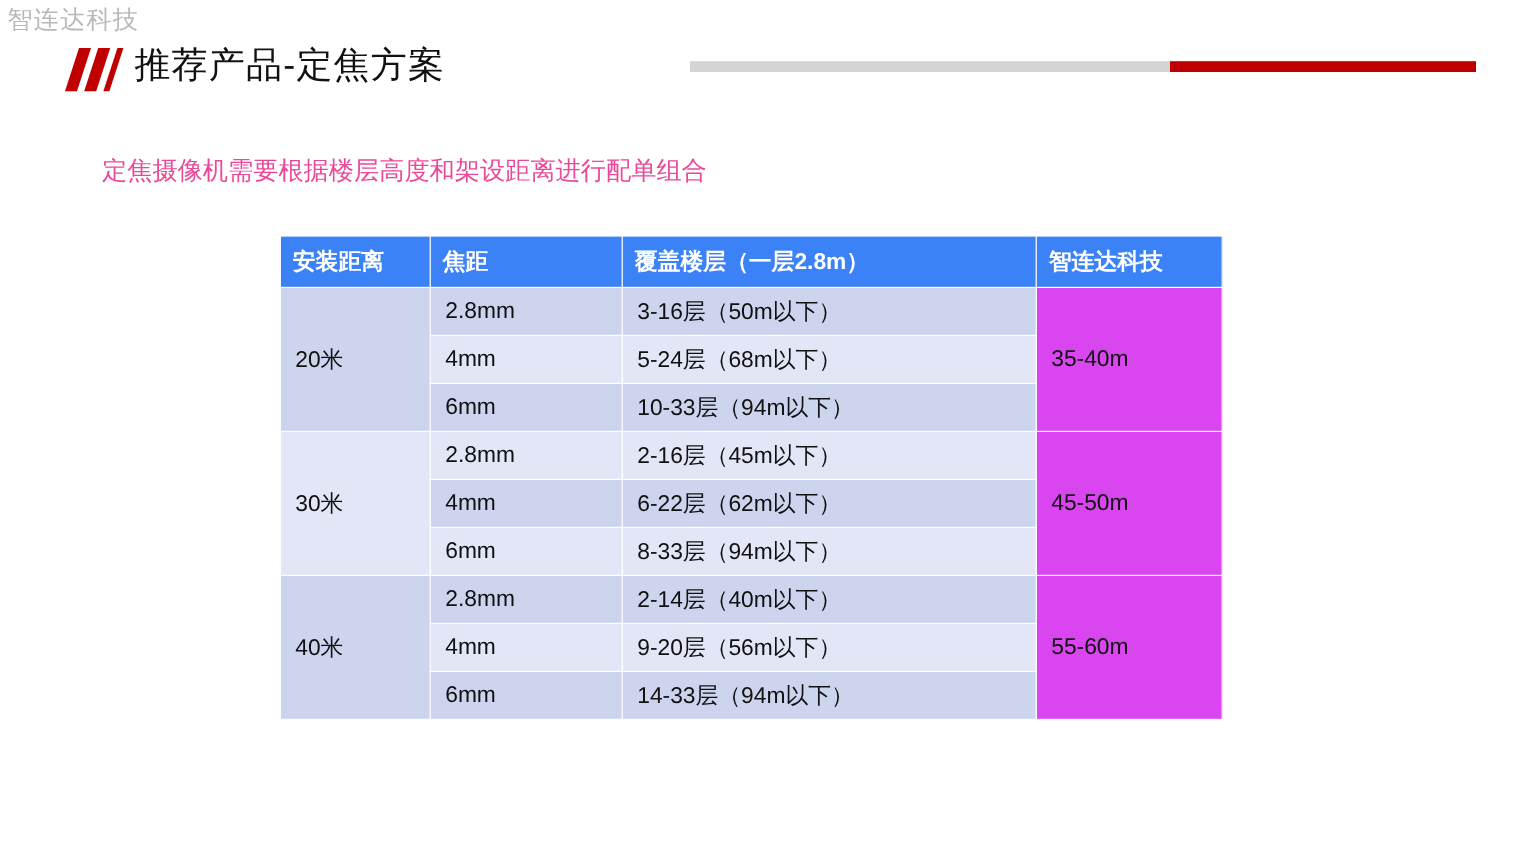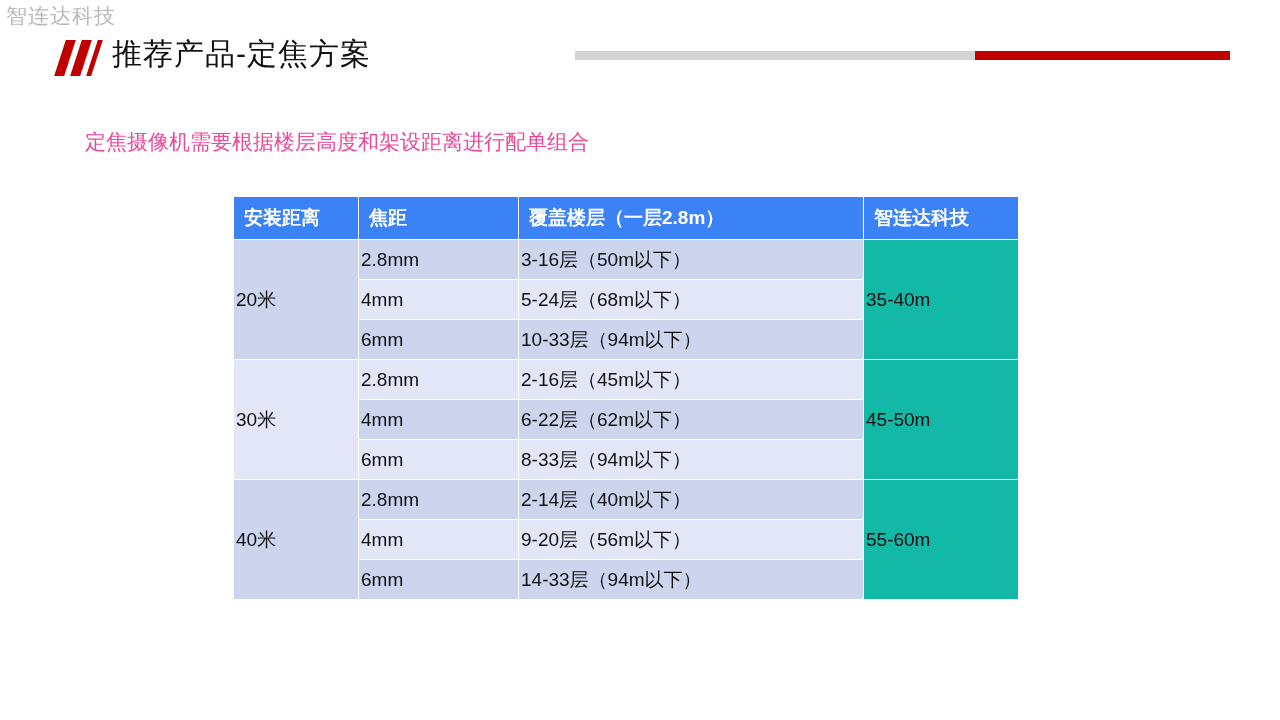--- a/index.html
+++ b/index.html
@@ -116,29 +116,29 @@
     font-weight: bold;
     text-align: left;
     padding: 6px 10px;
     height: 30px;
     border: 1px solid #ffffff;
     white-space: nowrap;
   }
   table.spec td {
     font-size: 19px;
     color: #111111;
-    padding: 6px 2px;
+    padding: 6px 12px;
     height: 27px;
     border: 1px solid #ffffff;
     white-space: nowrap;
     margin-left: 36px;
   }
   td.shade-a { background: #ccd4ee; }
   td.shade-b { background: #e2e6f6; }
-  td.shade-c { background: #14b8a6; }
+  td.shade-c { background: #d946ef; }
 </style>
 </head>
 <body>
 
 <div class="watermark">智连达科技</div>
 
 <div class="title-row">
   <div class="title-bars">
     <span class="b1"></span>
       <span class="b2"></span>

